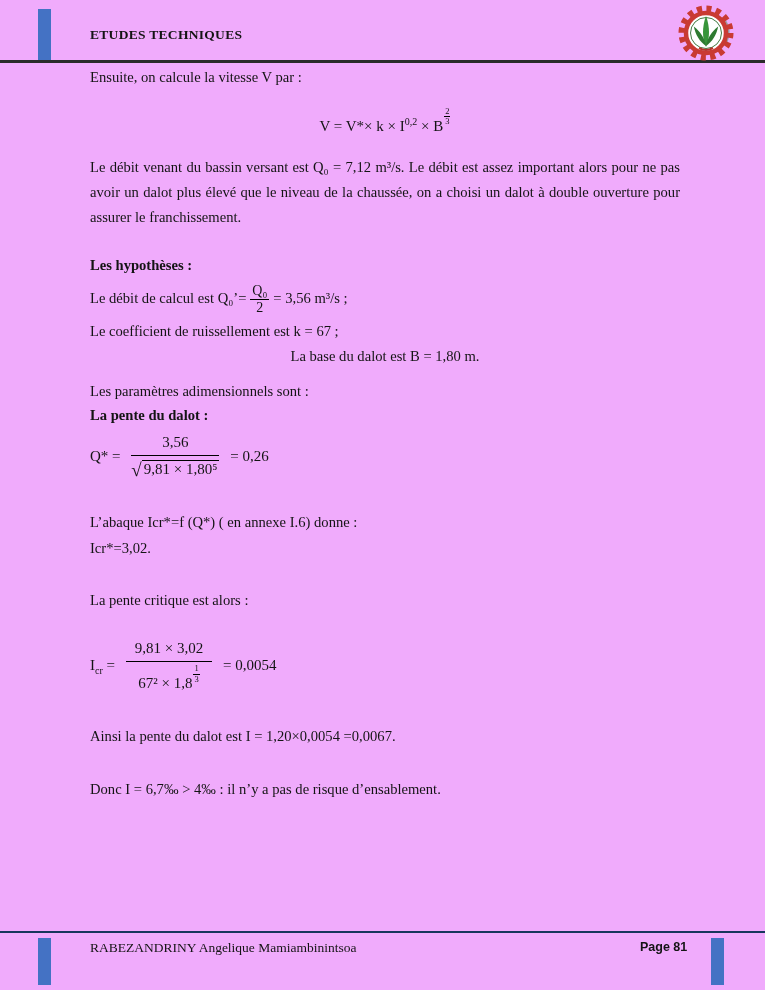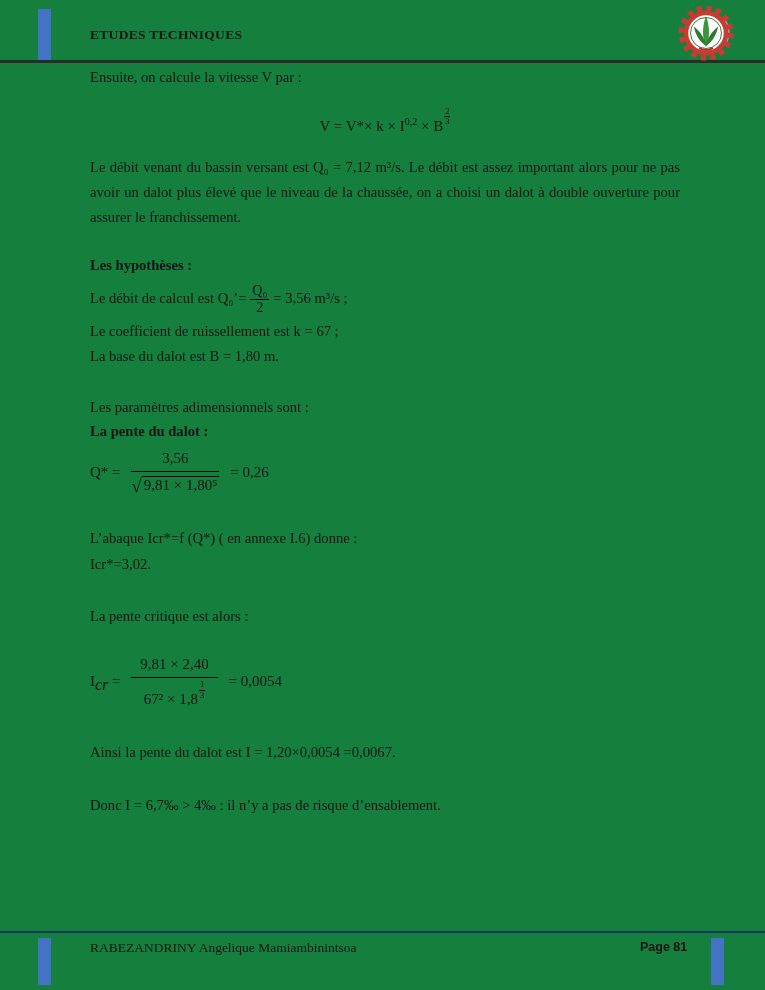--- a/index.html
+++ b/index.html
@@ -1,21 +1,21 @@
 <!DOCTYPE html>
 <html><head>
 <meta charset="utf-8">
 <style>
   * { box-sizing: border-box; }
   html, body { margin: 0; padding: 0; background: #ffffff; }
   .page {
     position: relative;
     width: 765px;
     height: 990px;
-    background: #15803d;
+    background: #f0abfc;
     font-family: "Liberation Serif", serif;
     color: #141414;
     overflow: hidden;
   }
 
   
   .header-rule {
     position: absolute; left: 0; top: 0; width: 765px; height: 63px;
     border-bottom: 3px solid #2b2b2b;
   }
@@ -38,33 +38,33 @@
   .italic { }
   .justify { text-align: justify; line-height: 25px; }
 
   .intro        { margin-bottom: 20px; }
   .formula-v    { margin-bottom: 18px; }
   .section-title{ margin-bottom: 13px; }
   .para-debit   { margin-bottom: 26px; }
   .hyp-title    { margin-bottom: 8px; }
   .hyp1         { margin-bottom: 6px; }
   .hyp2         { margin-bottom: 6px; }
-  .hyp3         { margin-bottom: 32px; }
+  .hyp3         { margin-bottom: 16px; text-align: center; }
   .pente-title  { margin-bottom: 7px; }
   .param-intro  { margin-bottom: 5px; }
   .formula-q    { margin-bottom: 30px; }
   .abaque       { margin-bottom: 7px; }
   .icr-value    { margin-bottom: 33px; }
   .pente-crit   { margin-bottom: 28px; }
   .formula-icr  { margin-bottom: 33px; }
   .ainsi        { margin-bottom: 34px; }
 
   .formula { font-size: 15px; }
   .exp { font-size: 10px; }
-  .subsm { font-size: 16px; font-style: italic; }
+  .subsm { font-size: 10px; }
 
   
   .bfrac { display: inline-block; vertical-align: middle; text-align: center; margin: 0 7px; }
   .bfrac > .fn { display: block; border-bottom: 1.3px solid #000; padding: 1px 9px 3px; }
   .bfrac > .fd { display: block; padding-top: 2px; }
   .rad { font-size: 19px; vertical-align: -2px; }
   .radicand { border-top: 1.3px solid #000; padding: 0 2px; }
 
   
   .supfrac { display: inline-block; vertical-align: 7px; font-size: 8.5px; line-height: 1.1; text-align: center; margin-left: 1px; }
@@ -145,21 +145,21 @@
 
     <p class="line abaque">L’abaque Icr*=f (Q*) ( en annexe I.6) donne :</p>
 
     <p class="line icr-value">Icr*=3,02.</p>
 
     <p class="line pente-crit">La pente critique est alors :</p>
 
     <div class="line formula formula-icr">
       <span><span>I</span><sub class="subsm">cr</sub> <span>=</span></span>
       <span class="bfrac">
-        <span class="fn">9,81 × 2,40</span>
+        <span class="fn">9,81 × 3,02</span>
         <span class="fd"><span>67² × 1,8</span><span class="supfrac"><span class="fn">1</span><span class="fd">3</span></span></span>
       </span>
       <span>= 0,0054</span>
     </div>
 
     <p class="line ainsi">Ainsi la pente du dalot est  I = 1,20×0,0054 =0,0067.</p>
 
     <p class="line donc">Donc  I = 6,7‰ &gt; 4‰ : il n’y a pas de risque d’ensablement.</p>
 
   </div>

